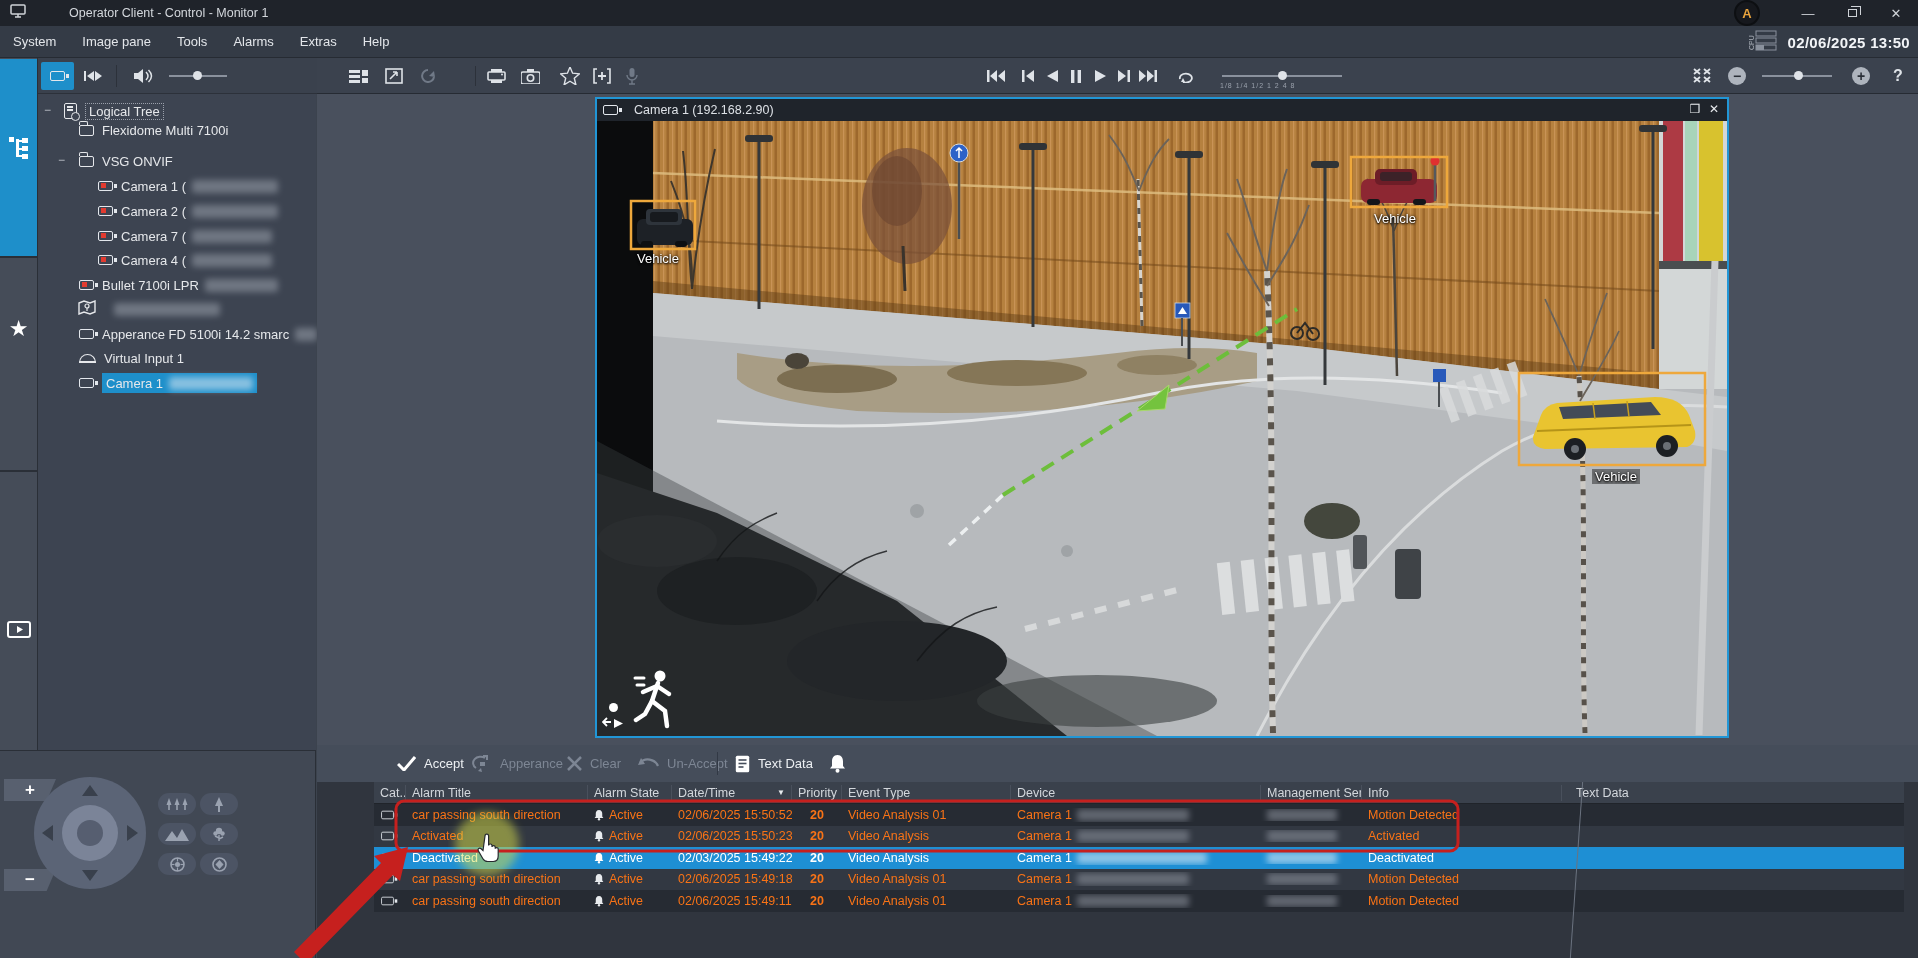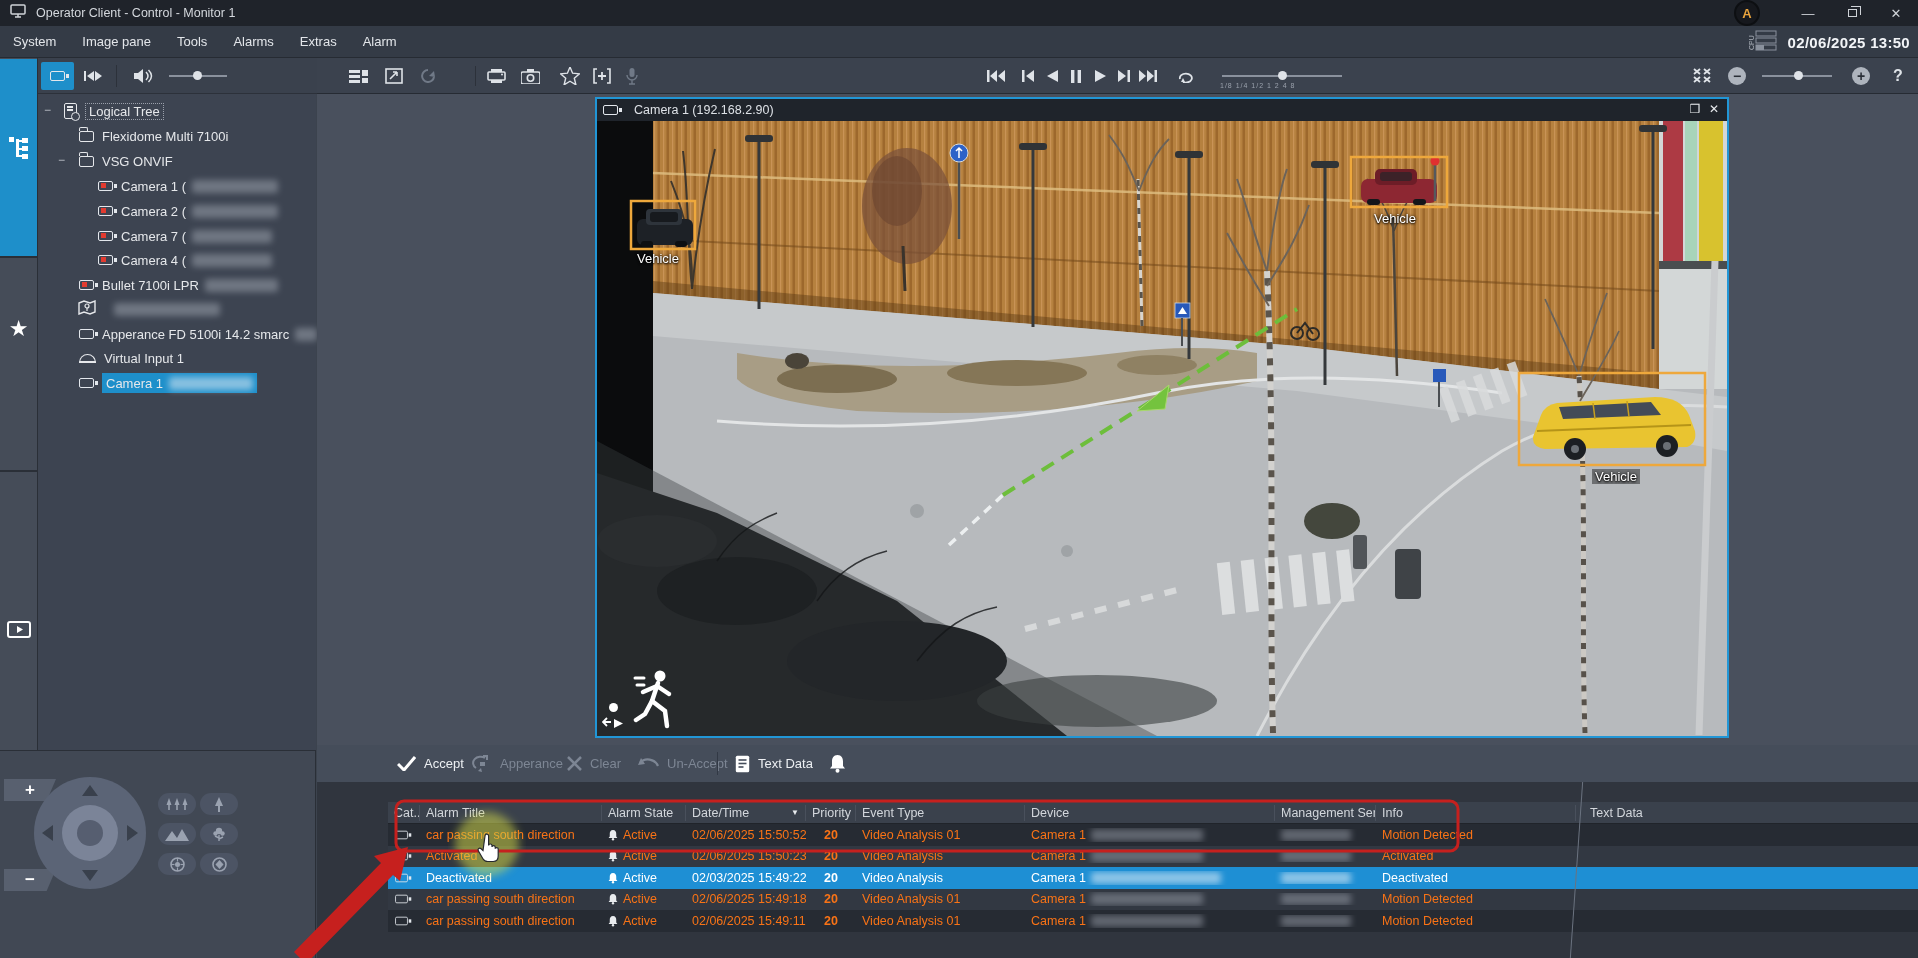--- a/index.html
+++ b/index.html
@@ -2,21 +2,21 @@
 <html><head>
 <meta charset="utf-8">
 <style>
   * { margin:0; padding:0; box-sizing:border-box; }
   html,body { background:#14161a; }
   #app{ position:relative; width:1918px; height:958px; overflow:hidden;
         font-family:"Liberation Sans", sans-serif; background:#3c434e; color:#e2e5e9; }
   .abs{ position:absolute; }
 
   
-  .titlebar{ left:0;top:0;width:1918px;height:26px;background:#1f232a;display:flex;align-items:center; }
+  .titlebar{ left:0;top:0;width:1918px;height:26px;background:#1f232a;display:flex;align-items:center;gap:33px; }
   .titlebar .app-ico{ margin:0 10px 0 10px; }
   .titlebar .title{ font-size:12.5px;color:#d4d8dd; }
   .winbtns{ position:absolute; right:0; top:0; height:26px; display:flex; align-items:center; gap:0; }
   .user-badge{ width:26px;height:26px;border:2px solid #0d0f12;border-radius:50%;background:#16181d;
                color:#e8a33d;font-size:13px;font-weight:bold;display:flex;align-items:center;justify-content:center;margin-right:26px;}
   .wb{ width:44px;height:26px;display:flex;align-items:center;justify-content:center;color:#cfd3d8;font-size:13px;}
   .wb .restore-glyph{ width:9px;height:8px;border:1.5px solid #cfd3d8;position:relative;}
   .wb .restore-glyph::before{content:"";position:absolute;left:2px;top:-4px;width:9px;height:8px;border:1.5px solid #cfd3d8;border-bottom:none;border-left:none;}
 
   
@@ -81,21 +81,21 @@
   .det-label.bg{ background:rgba(20,20,20,.45);padding:0 3px;}
   .vp-recdot{ position:absolute;left:12px;bottom:24px;width:9px;height:9px;border-radius:50%;background:#fff;}
   .vp-replay{ position:absolute;left:5px;bottom:4px;color:#fff;font-size:11px;}
 
   
   .alarmpanel{ left:317px;top:745px;width:1601px;height:213px;background:#30353e;}
   .alarmtoolbar{ position:absolute;left:0;top:0;width:1601px;height:37px;background:#454d5a;}
   .atb-btn{ position:absolute;top:0;height:37px;display:flex;align-items:center;gap:8px;font-size:13px;color:#eceff2;}
   .atb-btn.disabled{ color:#7d8694;}
   .atb-sep{ position:absolute;top:7px;width:1px;height:23px;background:#323945;}
-  .atable{ position:absolute;left:71px;top:37px;width:1530px;margin-top:20px;}
+  .atable{ position:absolute;left:57px;top:37px;width:1530px;}
   .ahead,.arow{ display:grid;grid-template-columns:32px 182px 84px 120px 50px 169px 250px 101px 200px 1fr;align-items:center;}
   .ahead{ height:22px;background:#3a414c;font-size:12.5px;color:#d3d7dc;border-bottom:1px solid #20242a;}
   .ahead > div{ padding:0 6px;border-right:1px solid #49505c;height:16px;display:flex;align-items:center;white-space:nowrap;overflow:hidden;}
   .ahead > div.nb{ border-right:none;}
   .sortarrow{ margin-left:auto;font-size:8px;color:#e8ebee;}
   .arow{ height:21.5px;font-size:12.5px;color:#f97316;}
   .arow > div{ padding:0 6px;white-space:nowrap;overflow:hidden;display:flex;align-items:center;gap:5px;}
   .arow.dark{ background:#262b33;} .arow.light{ background:#323842;}
   .arow.selected{ background:#1e8fd4;color:#fff;}
   .arow .pri{ justify-content:center;font-weight:bold;}
@@ -139,21 +139,21 @@
       <span class="wb">✕</span>
     </div>
   </div>
 
   <div class="abs menubar">
     <span class="menu-item">System</span>
     <span class="menu-item">Image pane</span>
     <span class="menu-item">Tools</span>
     <span class="menu-item">Alarms</span>
     <span class="menu-item">Extras</span>
-    <span class="menu-item">Alarm</span>
+    <span class="menu-item">Help</span>
     <div class="menu-right">
       <span>
         <svg width="34" height="24" viewBox="0 0 34 24">
             <text x="4" y="20" transform="rotate(-90 8 18)" font-size="7" fill="#aeb4bd" font-family="Liberation Sans">CPU</text>
             <rect x="12" y="3" width="20" height="5" fill="none" stroke="#8a919d"></rect>
             <rect x="12" y="10" width="20" height="5" fill="none" stroke="#8a919d"></rect>
             <rect x="12" y="17" width="20" height="5" fill="none" stroke="#8a919d"></rect>
             <rect x="12" y="17" width="8" height="5" fill="#8a919d"></rect>
           </svg>
       </span>
@@ -210,21 +210,21 @@
         </div>
     </div>
 
     <div class="tree">
 
       <div class="trow" style="top:6px;">
         <span class="exp" style="left:6px;">−</span>
         <span style="margin-left:26px;" class="rootico"></span>
         <span class="tlabel dotted">Logical Tree</span>
       </div>
-      <div class="trow" style="top:31px;">
+      <div class="trow" style="top:25px;">
         <span style="margin-left:41px;" class="foldico"></span>
         <span class="tlabel">Flexidome Multi 7100i</span>
       </div>
       <div class="trow" style="top:56px;">
         <span class="exp" style="left:20px;">−</span>
         <span style="margin-left:41px;" class="foldico"></span>
         <span class="tlabel">VSG ONVIF</span>
       </div>
       <div class="trow" style="top:81px;">
         <span style="margin-left:60px;" class="camico red"></span>

